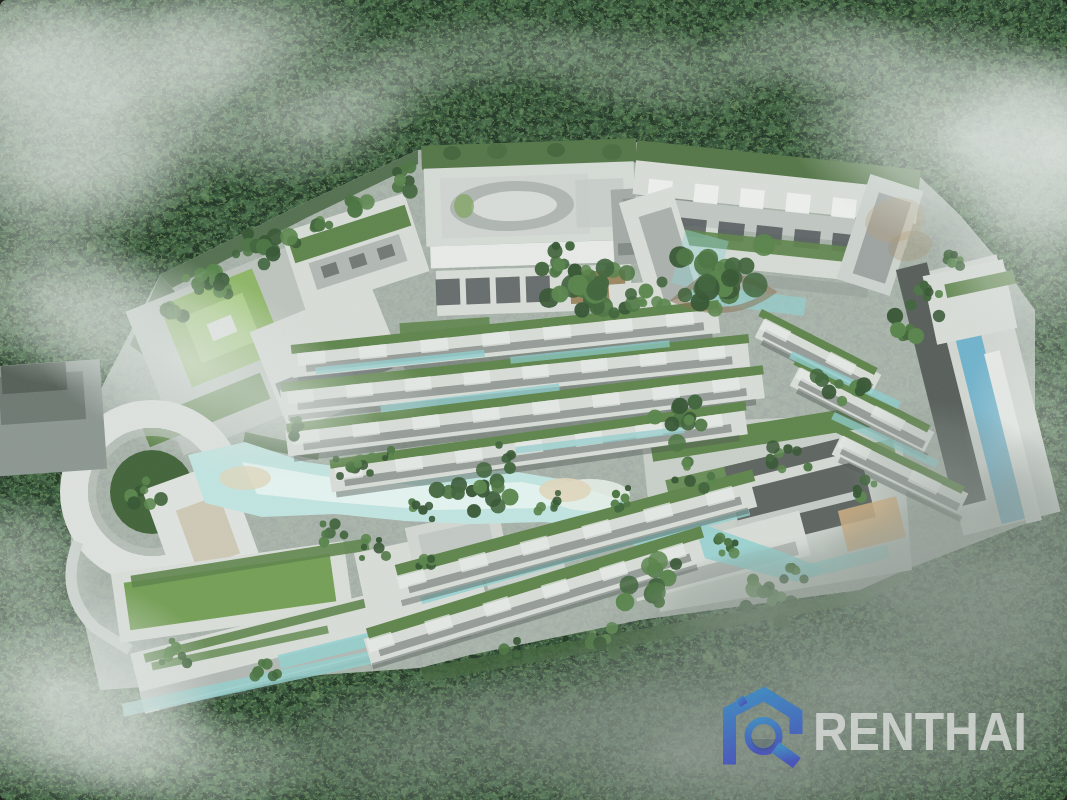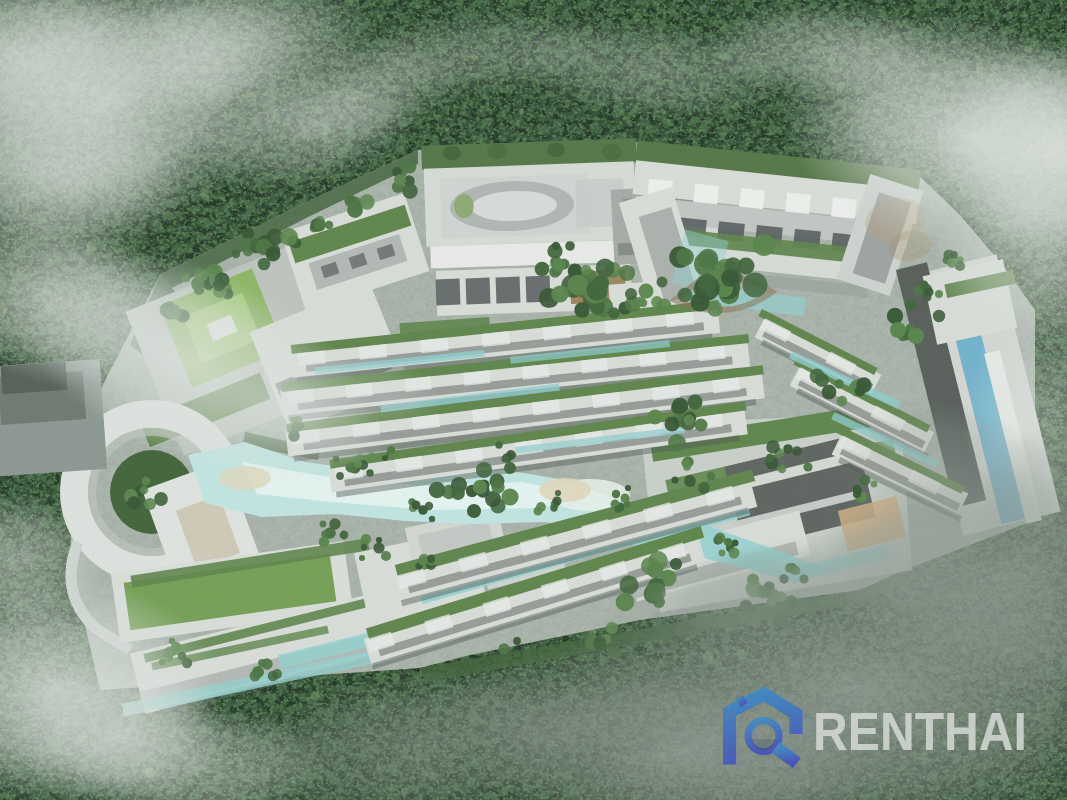--- a/index.html
+++ b/index.html
@@ -1,12 +1,12 @@
 <!DOCTYPE html>
-<html><head><meta charset="utf-8"><style>html,body{margin:0;padding:0;background:#222;}#c{width:1067px;height:800px;overflow:hidden;position:relative;}</style></head><body>
+<html><head><meta charset="utf-8"><style>html,body{margin:0;padding:0;background:#222;}#c{width:1067px;height:800px;overflow:hidden;position:relative;border-radius:7px;}</style></head><body>
 <div id="c"><svg width="1067" height="800" viewBox="0 0 1067 800">
 <defs>
 <radialGradient id="fog">
           <stop offset="0" stop-color="#e1e6e2" stop-opacity="0.85"></stop>
           <stop offset="0.55" stop-color="#dce2de" stop-opacity="0.58"></stop>
           <stop offset="1" stop-color="#d8dedb" stop-opacity="0"></stop>
         </radialGradient>
 <radialGradient id="fogg">
           <stop offset="0" stop-color="#99a29c" stop-opacity="0.9"></stop>
           <stop offset="0.6" stop-color="#8f9992" stop-opacity="0.58"></stop>

